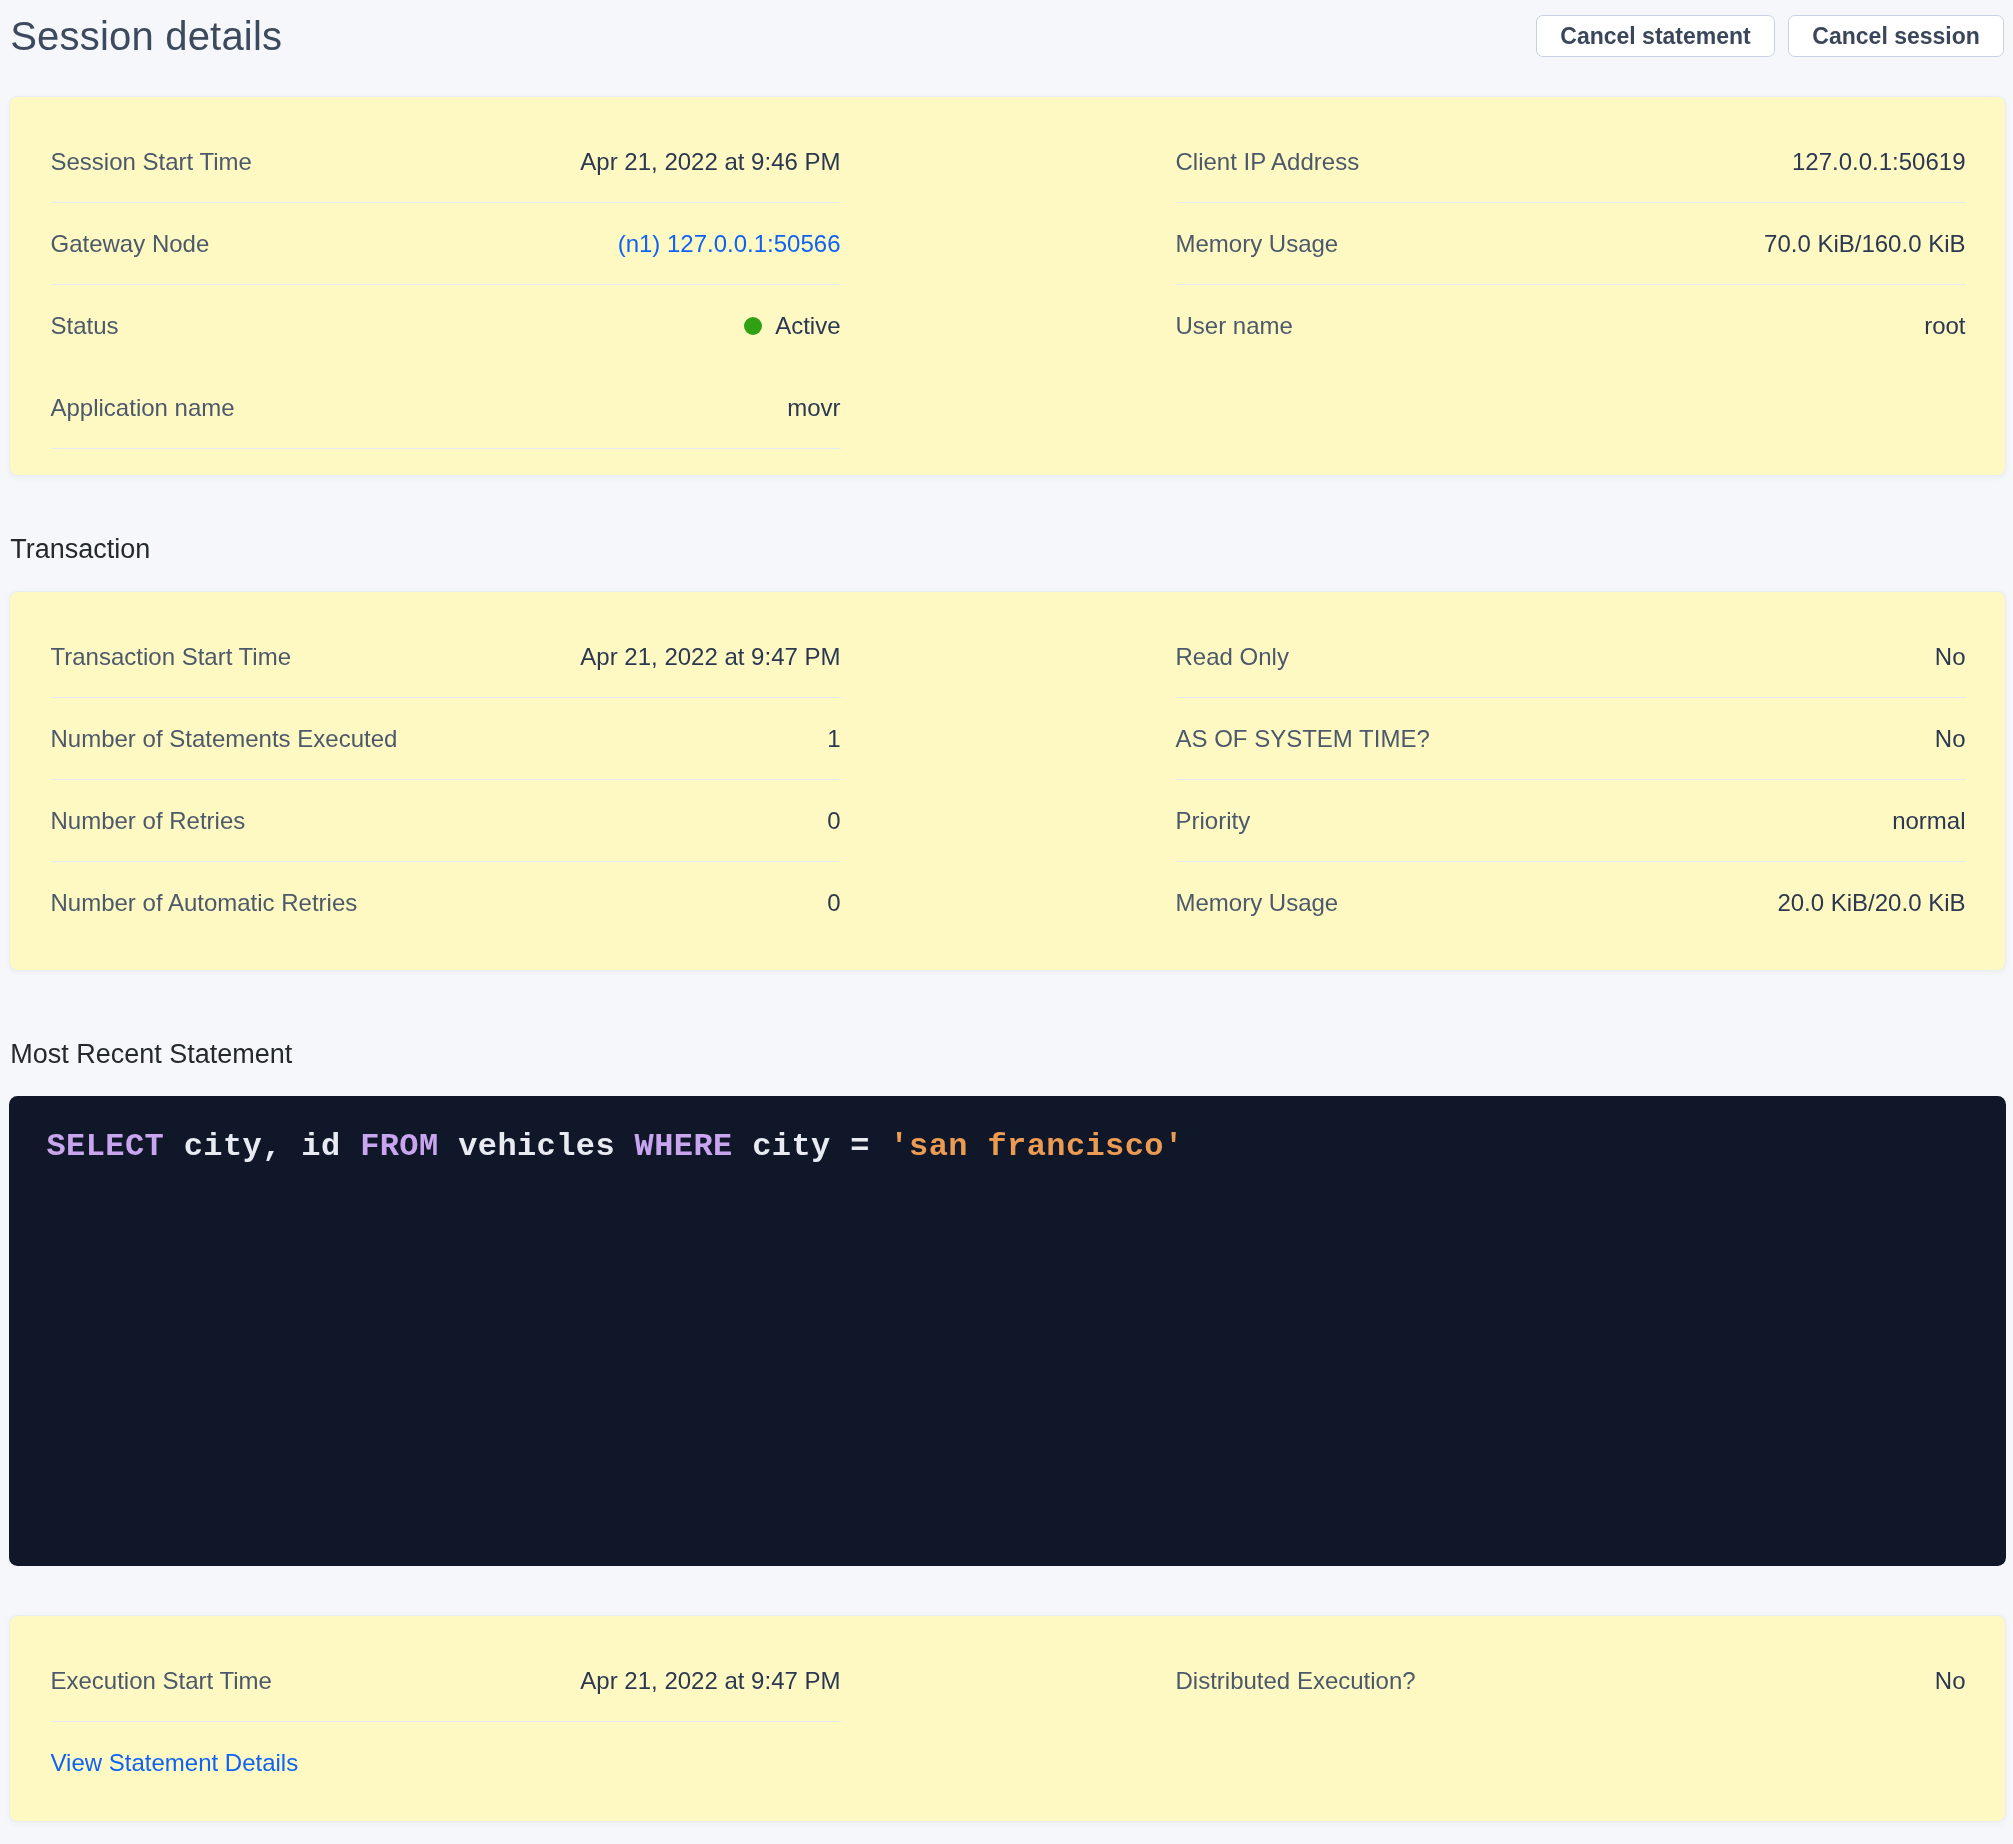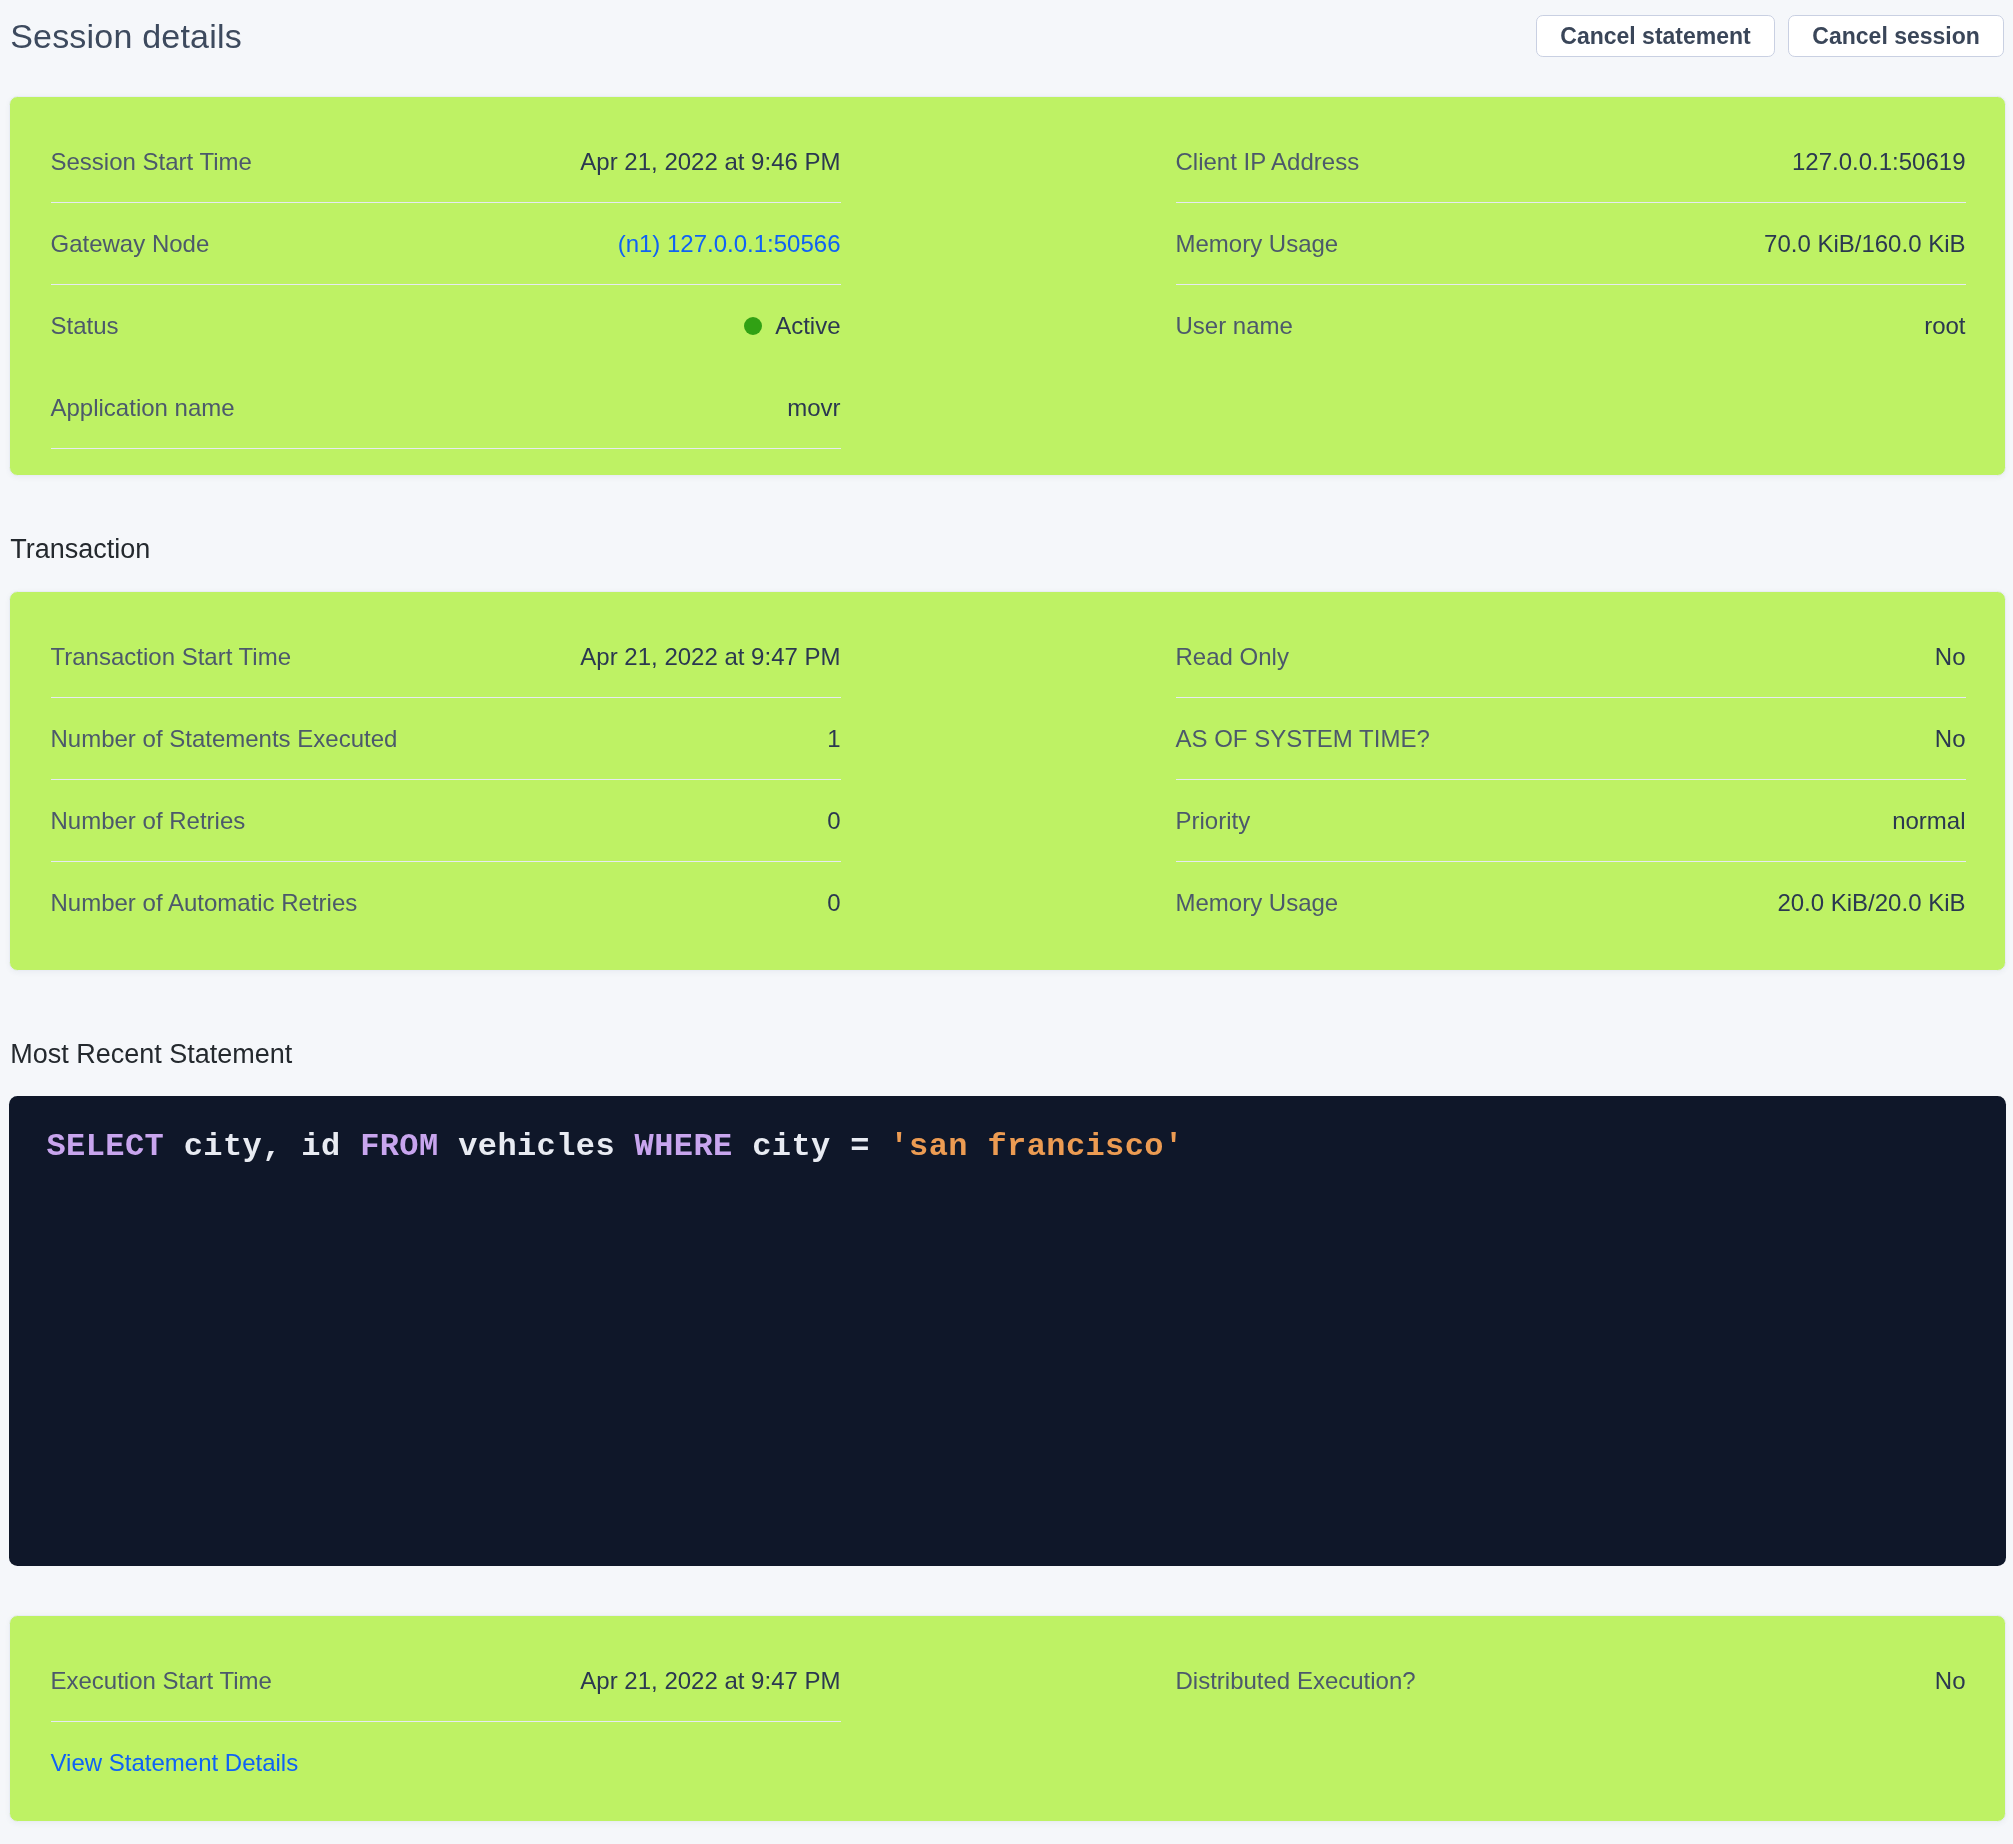--- a/index.html
+++ b/index.html
@@ -7,32 +7,32 @@
   body {
     width: 2014px;
     background: #F5F7FA;
     font-family: "Liberation Sans", sans-serif;
     -webkit-font-smoothing: antialiased;
   }
   .page { position: relative; width: 2014px; min-height: 1844px; padding-bottom: 15.3px; }
 
   .page-header { position: relative; height: 96px; padding: 13.6px 10.2px 0 10.2px; }
   .page-title {
-    margin: 0; font-size: 34px; line-height: 44px;
+    margin: 0; font-size: 40px; line-height: 44px;
     font-weight: 500; color: #3D4A5E; letter-spacing: 0.2px;
   }
   .header-actions { position: absolute; top: 15.3px; right: 10.2px; display: flex; gap: 13.6px; }
   .btn {
     background: #FFFFFF; border: 1.7px solid #C9D0E2; border-radius: 6.8px;
     color: #3A4659; font-weight: 700; font-size: 23px; font-family: inherit;
     height: 42px; padding: 0 23px; cursor: pointer; white-space: nowrap;
   }
 
   .card {
-    margin: 0 8.5px; background: #bef264;
+    margin: 0 8.5px; background: #fef9c3;
     border: 0.8px solid #E9EDF4; border-radius: 8.5px;
     box-shadow: 0 1.7px 5.1px rgba(60,75,110,0.05);
   }
   .card-cols { display: flex; justify-content: space-between; padding: 24px 39px 26px 41px; }
   .col { width: 790px; }
 
   .info-row {
     height: 82px; display: flex; align-items: center; justify-content: space-between;
     border-bottom: 1.7px solid #E6EAF2; font-size: 24px;
   }

